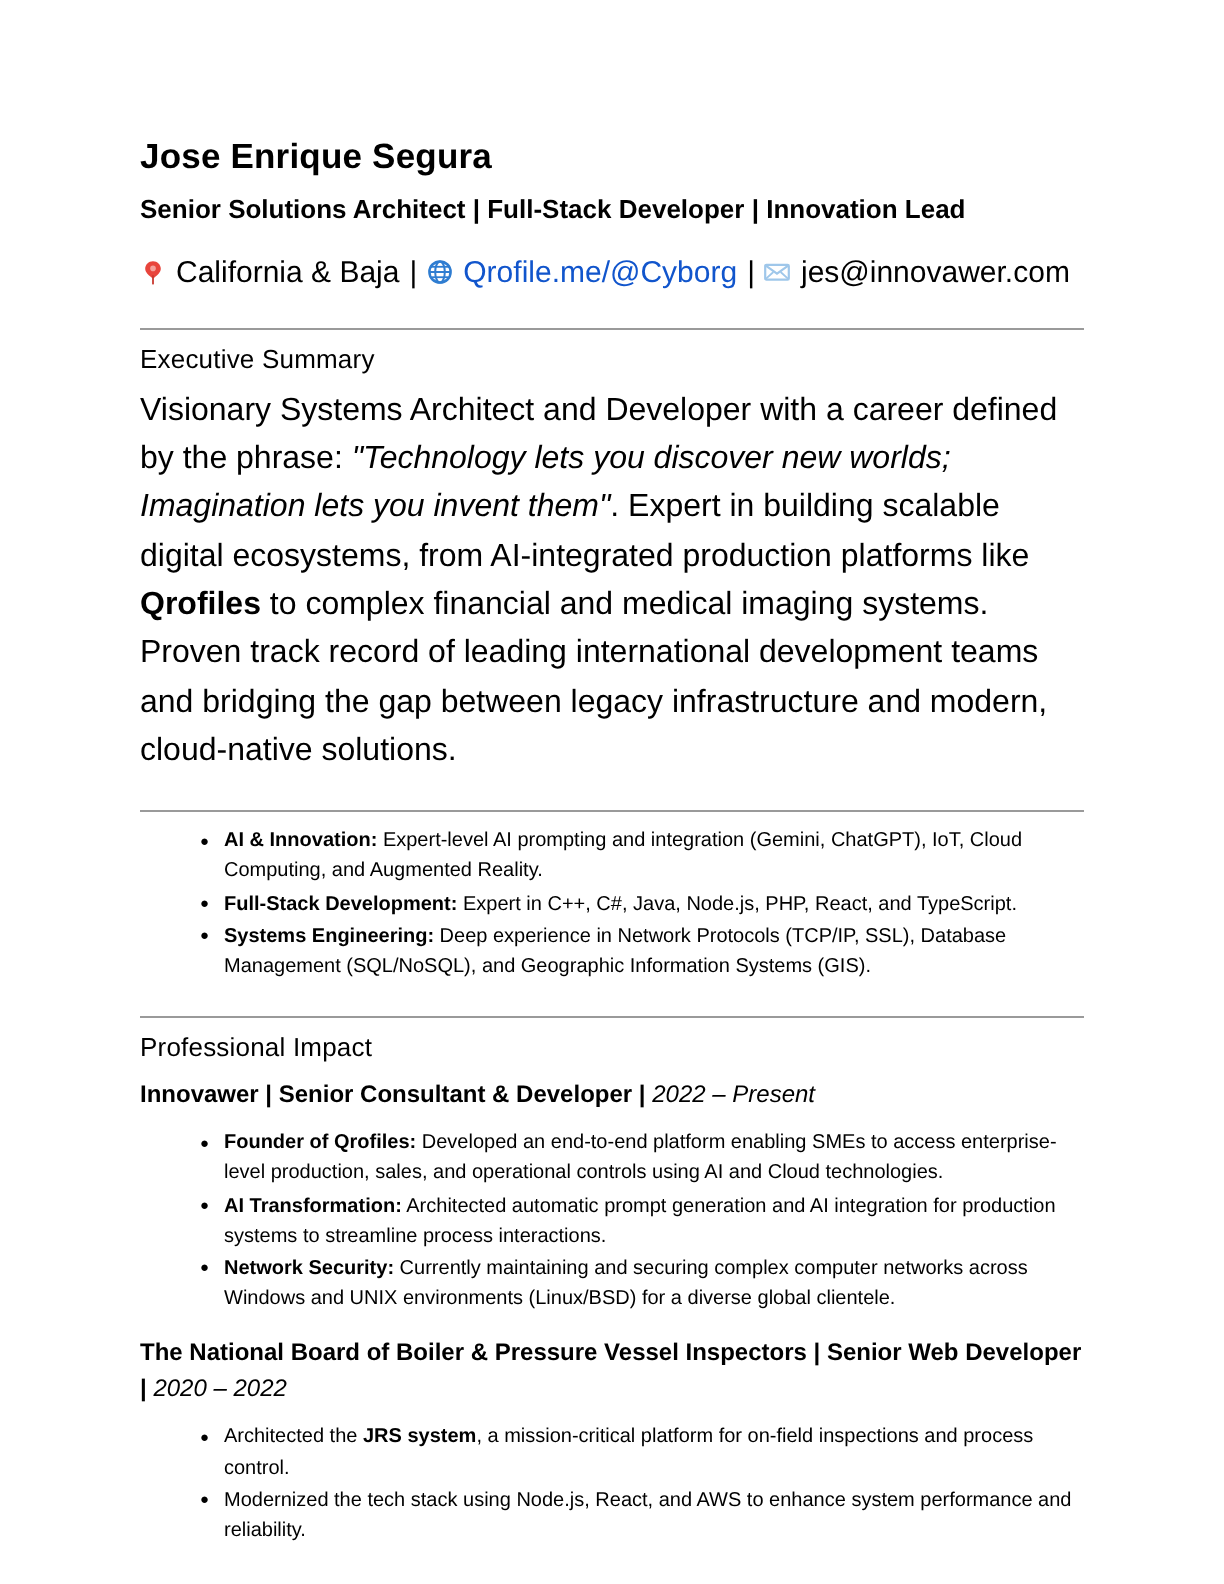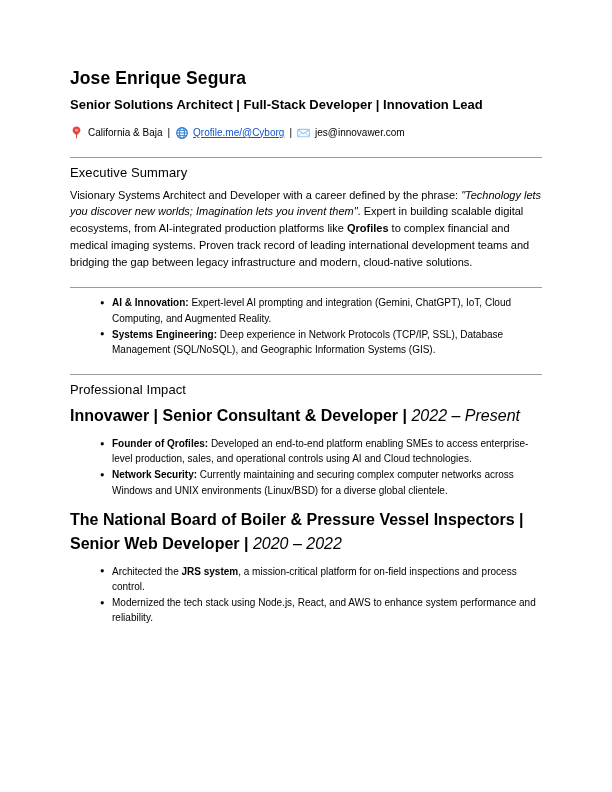--- a/index.html
+++ b/index.html
@@ -31,21 +31,21 @@
     line-height: 1.25;
     margin: 0 0 7px 0;
   }
   .tagline {
     font-size: 13px;
     font-weight: bold;
     line-height: 1.3;
     margin: 0 0 12px 0;
   }
   .contact {
-    font-size: 10px;
+    font-size: 15px;
     line-height: 1.4;
     display: flex;
     align-items: center;
     flex-wrap: wrap;
     margin: 0 0 4px 0;
   }
   .contact .sep {
     margin: 0 5px;
     color: #000;
   }
@@ -57,41 +57,40 @@
     display: inline-flex;
     align-items: center;
     justify-content: center;
     width: 13px;
     height: 13px;
     margin-right: 5px;
     flex: 0 0 auto;
   }
   .weblink {
     color: #1155cc;
-    text-decoration: underline;
   }
 
   
   .section {
     margin-top: 17px;
   }
   .rule {
     border: 0;
     border-top: 1px solid #9a9a9a;
     margin: 0 0 7px 0;
     height: 0;
   }
   .section-title {
     font-size: 13px;
     font-weight: normal;
     letter-spacing: 0.1px;
     margin: 0 0 7px 0;
   }
   .body-text {
-    font-size: 11px;
+    font-size: 16px;
     line-height: 1.52;
     margin: 0;
     text-align: left;
   }
   .body-text .it { font-style: italic; }
   .body-text .bd { font-weight: bold; }
 
   
   ul.bullets {
     list-style: none;
@@ -112,21 +111,21 @@
     top: -0.5px;
     font-size: 7.5px;
     line-height: 2.1;
   }
   .lead { font-weight: bold; }
 
   
   .job { margin-top: 10px; }
   .job:first-of-type { margin-top: 6px; }
   .job-head {
-    font-size: 16px;
+    font-size: 12px;
     font-weight: bold;
     line-height: 1.5;
     margin: 0 0 2px 0;
   }
   .job-head .dates {
     font-weight: normal;
     font-style: italic;
   }
   .job .bullets { margin-top: 8px; }
 </style>
@@ -186,32 +185,34 @@
   <div class="section">
     <hr class="rule">
     <h2 class="section-title">Executive Summary</h2>
     <p class="body-text"><span>Visionary Systems Architect and Developer with a career defined by the phrase: </span><span class="it">"Technology lets you discover new worlds; Imagination lets you invent them"</span><span>. Expert in building scalable digital ecosystems, from AI-integrated production platforms like </span><span class="bd">Qrofiles</span><span> to complex financial and medical imaging systems. Proven track record of leading international development teams and bridging the gap between legacy infrastructure and modern, cloud-native solutions.</span></p>
   </div>
 
   <div class="section">
     <hr class="rule">
     <ul class="bullets">
       <li><span class="lead">AI &amp; Innovation:</span><span> Expert-level AI prompting and integration (Gemini, ChatGPT), IoT, Cloud Computing, and Augmented Reality.</span></li>
+      <li><span class="lead">Full-Stack Development:</span><span> Expert in C++, C#, Java, Node.js, PHP, React, and TypeScript.</span></li>
       <li><span class="lead">Systems Engineering:</span><span> Deep experience in Network Protocols (TCP/IP, SSL), Database Management (SQL/NoSQL), and Geographic Information Systems (GIS).</span></li>
     </ul>
   </div>
 
   <div class="section">
     <hr class="rule">
     <h2 class="section-title">Professional Impact</h2>
 
     <div class="job">
       <div class="job-head"><span>Innovawer | Senior Consultant &amp; Developer | </span><span class="dates">2022 – Present</span></div>
       <ul class="bullets">
         <li><span class="lead">Founder of Qrofiles:</span><span> Developed an end-to-end platform enabling SMEs to access enterprise-level production, sales, and operational controls using AI and Cloud technologies.</span></li>
+        <li><span class="lead">AI Transformation:</span><span> Architected automatic prompt generation and AI integration for production systems to streamline process interactions.</span></li>
         <li><span class="lead">Network Security:</span><span> Currently maintaining and securing complex computer networks across Windows and UNIX environments (Linux/BSD) for a diverse global clientele.</span></li>
       </ul>
     </div>
 
     <div class="job">
       <div class="job-head"><span>The National Board of Boiler &amp; Pressure Vessel Inspectors | Senior Web Developer | </span><span class="dates">2020 – 2022</span></div>
       <ul class="bullets">
         <li><span>Architected the </span><span class="lead">JRS system</span><span>, a mission-critical platform for on-field inspections and process control.</span></li>
         <li><span>Modernized the tech stack using Node.js, React, and AWS to enhance system performance and reliability.</span></li>
       </ul>

